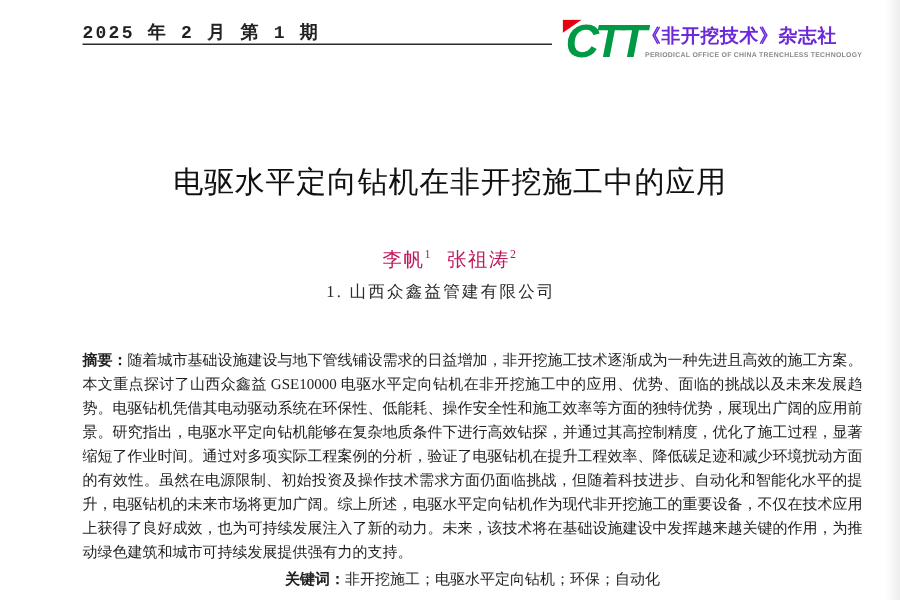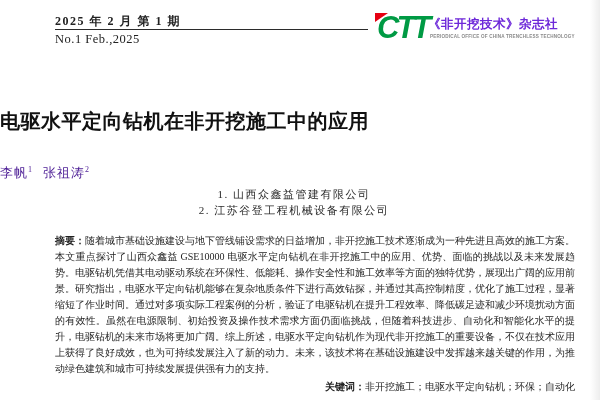--- a/index.html
+++ b/index.html
@@ -15,21 +15,21 @@
   
   .page::after {
     content: ""; position: absolute; top: 0; right: 0; bottom: 0; width: 10px;
     background: linear-gradient(to right, rgba(0,0,0,0), rgba(0,0,0,0.07));
     pointer-events: none;
   }
 
   
   .issue-cn {
     position: absolute; left: 55px; top: 13px;
-    font-family: Liberation Serif, serif;
+    font-family: Liberation Mono, monospace;
     font-weight: bold; font-size: 12px; letter-spacing: 1.5px; color: #222;
     white-space: nowrap;
   }
   .header-rule {
     position: absolute; left: 55px; top: 29px; width: 313px; height: 0;
     border-top: 1.6px solid #2b2b2b;
   }
   .issue-en {
     position: absolute; left: 55px; top: 32px;
     font-size: 12.5px; letter-spacing: 0.5px; color: #222;
@@ -60,27 +60,27 @@
     position: absolute; left: 430px; top: 34px;
     font-family: "Liberation Sans", "DejaVu Sans", sans-serif;
     font-size: 10px; color: #8a8a8a; white-space: nowrap;
     transform: scale(0.46); transform-origin: left top;
     letter-spacing: 0.4px; font-weight: bold;
   }
 
   
   .paper-title {
     position: absolute; left: 0; right: 0; top: 108px;
-    margin: 0; text-align: left;
-    font-size: 20px; font-weight: bold; letter-spacing: 0.5px;
+    margin: 0; text-align: center;
+    font-size: 20px; font-weight: normal; letter-spacing: 0.5px;
     color: #111;
   }
   .authors {
     position: absolute; left: 0; right: 0; top: 164px;
-    text-align: left; font-size: 13px; letter-spacing: 1px; color: #4c1d95;
+    text-align: center; font-size: 13px; letter-spacing: 1px; color: #be185d;
   }
   .authors .author-gap { display: inline-block; width: 10px; }
   .authors sup { font-size: 8px; }
   .affiliation { 
     position: absolute; left: 0; right: 12px;
     text-align: center; font-size: 11px; letter-spacing: 1.5px; color: #2a2a2a;
   }
   .affiliation.a1 { top: 187px; }
   .affiliation.a2 { top: 203px; }
 
@@ -90,43 +90,41 @@
   }
   .abstract, .keywords {
     margin: 0; font-size: 10px; line-height: 16px;
     text-align: justify; text-justify: inter-ideograph;
     color: #1f1f1f;
   }
   .abstract b, .keywords b {
     font-family: "Liberation Sans", "DejaVu Sans", sans-serif;
     font-weight: bold; font-size: 10px;
   }
-  .keywords { margin-top: 2px; text-align: right; }
+  .keywords { margin-top: 2px; text-align: center; }
 </style>
 </head>
 <body>
 
 <div class="page">
 
   <div class="issue-cn">2025 年 2 月 第 1 期</div>
   <div class="header-rule"></div>
-  <div class="issue-en">No.1  Feb.,2025</div>
 
   <div class="logo">
     <span class="tri"></span>
     <span class="ctt">CTT</span>
   </div>
   <div class="journal-name">《非开挖技术》杂志社</div>
   <div class="journal-name-en">PERIODICAL OFFICE OF CHINA TRENCHLESS TECHNOLOGY</div>
 
   <h1 class="paper-title">电驱水平定向钻机在非开挖施工中的应用</h1>
 
   <div class="authors"><span>李帆</span><sup>1</sup><span class="author-gap"></span><span>张祖涛</span><sup>2</sup></div>
 
   <div class="affiliation a1">1. 山西众鑫益管建有限公司</div>
-  <div class="affiliation a2">2. 江苏谷登工程机械设备有限公司</div>
 
   <div class="body-block">
     <p class="abstract"><b>摘要：</b><span>随着城市基础设施建设与地下管线铺设需求的日益增加，非开挖施工技术逐渐成为一种先进且高效的施工方案。本文重点探讨了山西众鑫益 GSE10000 电驱水平定向钻机在非开挖施工中的应用、优势、面临的挑战以及未来发展趋势。电驱钻机凭借其电动驱动系统在环保性、低能耗、操作安全性和施工效率等方面的独特优势，展现出广阔的应用前景。研究指出，电驱水平定向钻机能够在复杂地质条件下进行高效钻探，并通过其高控制精度，优化了施工过程，显著缩短了作业时间。通过对多项实际工程案例的分析，验证了电驱钻机在提升工程效率、降低碳足迹和减少环境扰动方面的有效性。虽然在电源限制、初始投资及操作技术需求方面仍面临挑战，但随着科技进步、自动化和智能化水平的提升，电驱钻机的未来市场将更加广阔。综上所述，电驱水平定向钻机作为现代非开挖施工的重要设备，不仅在技术应用上获得了良好成效，也为可持续发展注入了新的动力。未来，该技术将在基础设施建设中发挥越来越关键的作用，为推动绿色建筑和城市可持续发展提供强有力的支持。</span></p>
     <p class="keywords"><b>关键词：</b><span>非开挖施工；电驱水平定向钻机；环保；自动化</span></p>
   </div>
 
 </div>
 
 </body></html>

